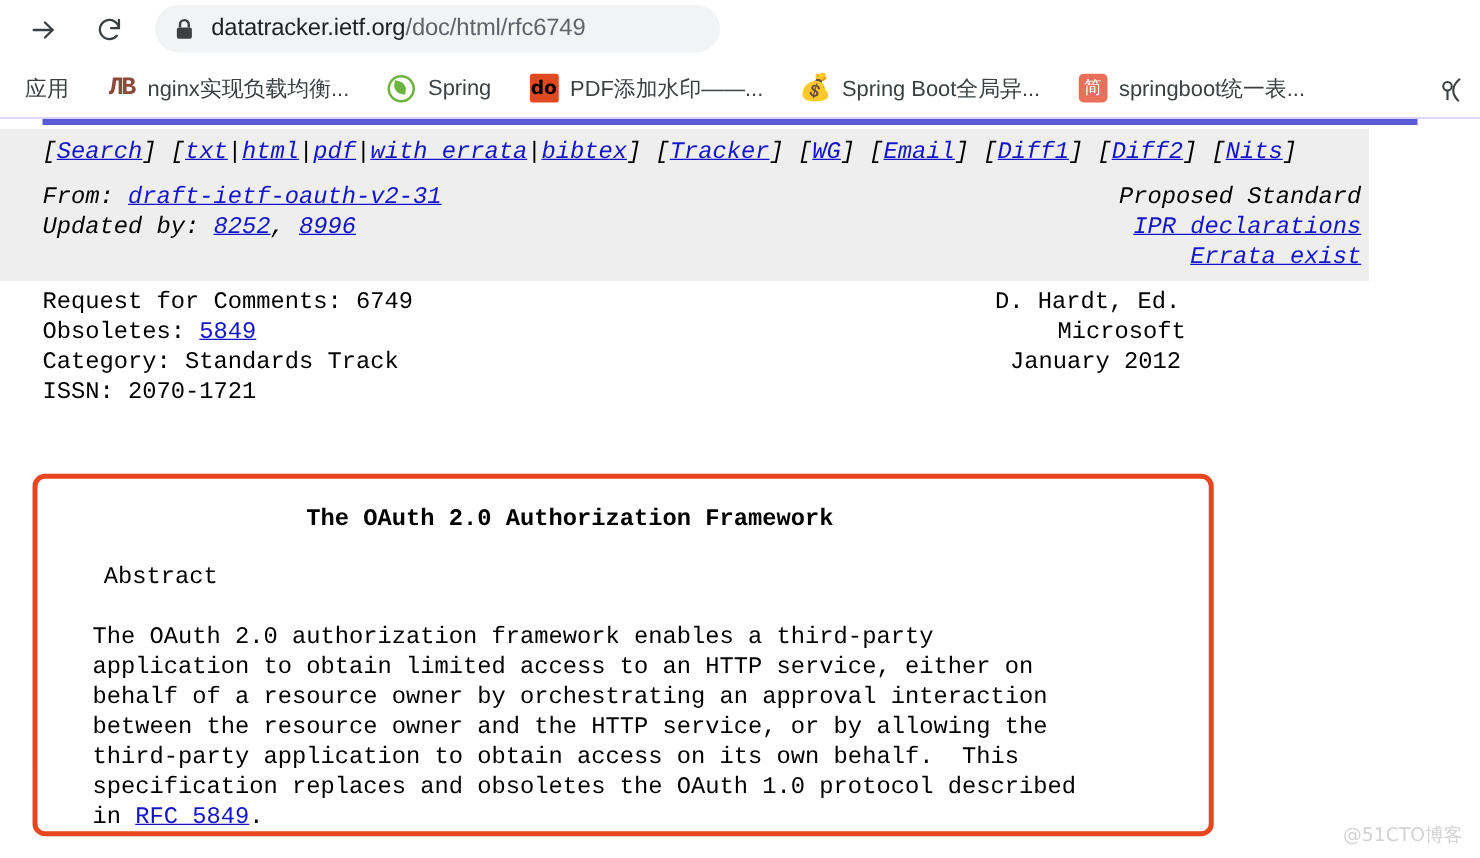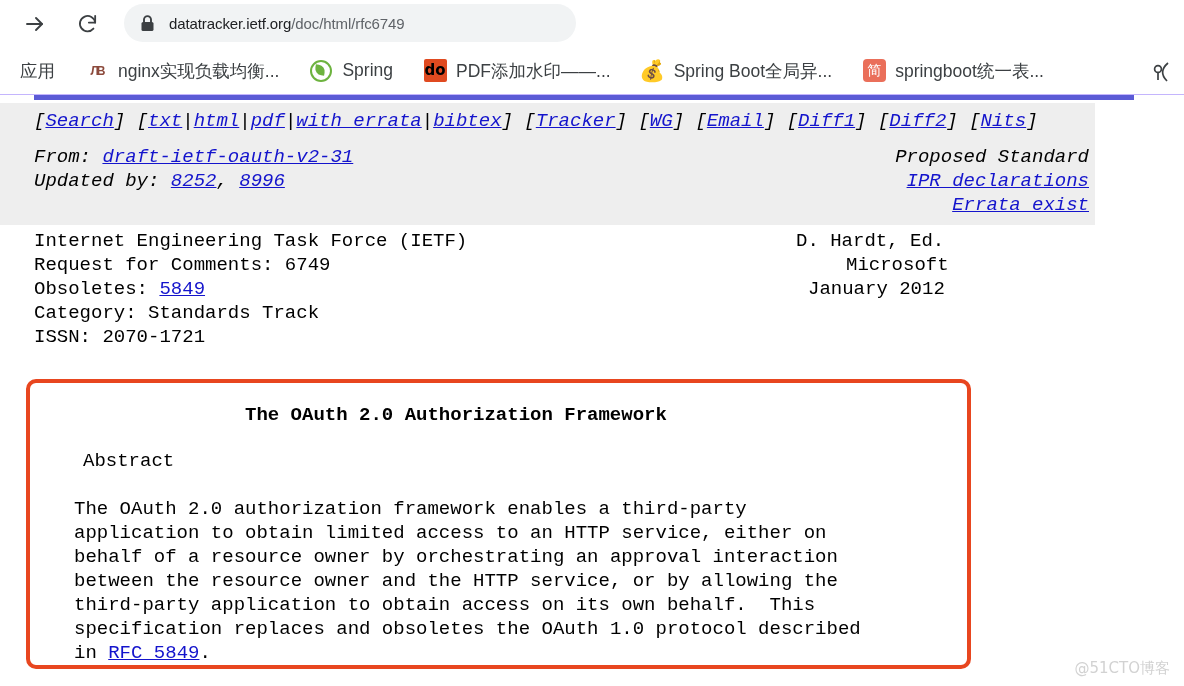--- a/index.html
+++ b/index.html
@@ -29,21 +29,21 @@
   .nav-btn svg { display:block; }
 
   .omnibox {
     position: absolute; left: 124px; top: 4px;
     height: 38px; width: 452px;
     background: #f1f3f4; border-radius: 19px;
     display: flex; align-items: center; padding: 0 16px;
   }
   .lock-icon { width: 15px; height: 17px; flex: 0 0 auto; margin-right: 14px; }
   .url-text {
-    font-size: 15px; color: #5f6368; letter-spacing: -0.1px;
+    font-size: 19px; color: #5f6368; letter-spacing: -0.1px;
     white-space: nowrap; overflow: hidden;
     font-family: "Liberation Sans", sans-serif;
   }
   .url-host { color: #202124; }
 
   
   .bookmarks {
     position: absolute; top: 47px; left: 0; width: 1184px; height: 48px;
     display: flex; align-items: center; padding-left: 18px;
     border-bottom: 1px solid #c4b5fd;
@@ -56,22 +56,22 @@
   }
   .bm-label {
     font-size: 17.5px; color: #3c4043; white-space: nowrap;
     max-width: 168px; overflow: hidden; text-overflow: ellipsis;
     font-family: "Liberation Sans", sans-serif;
   }
   .bm-ico { width: 24px; height: 24px; margin-right: 9px; flex: 0 0 auto;
             display: flex; align-items:center; justify-content:center; }
 
   
-  .ico-jb { font-weight: bold; font-size: 12px; color: #8c4a3c;
-            font-family: Liberation Sans, sans-serif; line-height: 1; letter-spacing:-2px;}
+  .ico-jb { font-weight: bold; font-size: 20px; color: #8c4a3c;
+            font-family: Liberation Mono, monospace; line-height: 1; letter-spacing:-2px;}
   .ico-spring { width: 22px; height: 22px; border-radius: 50%;
                 border: 2.5px solid #6db33f; position: relative; }
   .ico-spring::after {
     content:""; position:absolute; left:3px; top:3px; width:10px; height:10px;
     background:#6db33f; border-radius: 0 70% 0 70%; transform: rotate(10deg);
   }
   .ico-do { width: 23px; height: 23px; background: #e04a20; border-radius: 2px;
             color: #000000; font-size: 15px; font-weight: bold; line-height: 23px;
             text-align: center; font-family: "DejaVu Sans", sans-serif; }
   .ico-bag { font-size: 21px; line-height: 1; color: #111; }
@@ -214,21 +214,21 @@
     <div class="meta-block">
       <div class="meta-line mono">[<a class="lnk" href="#">Search</a>] [<a class="lnk" href="#">txt</a>|<a class="lnk" href="#">html</a>|<a class="lnk" href="#">pdf</a>|<a class="lnk" href="#">with errata</a>|<a class="lnk" href="#">bibtex</a>] [<a class="lnk" href="#">Tracker</a>] [<a class="lnk" href="#">WG</a>] [<a class="lnk" href="#">Email</a>] [<a class="lnk" href="#">Diff1</a>] [<a class="lnk" href="#">Diff2</a>] [<a class="lnk" href="#">Nits</a>]</div>
 
       <div class="meta-line mono" style="margin-top:12px;"><span>From: </span><a class="lnk" href="#">draft-ietf-oauth-v2-31</a><span class="meta-right">Proposed Standard</span></div>
 
       <div class="meta-line mono"><span>Updated by: </span><a class="lnk" href="#">8252</a>, <a class="lnk" href="#">8996</a><span class="meta-right"><a class="lnk" href="#">IPR declarations</a></span></div>
 
       <div class="meta-line mono"><span class="meta-right"><a class="lnk" href="#">Errata exist</a></span>&nbsp;</div>
     </div>
 
-    <div class="doc-head mono"><div>Internet Engineering Task Force (IETF)</div><div>Request for Comments: 6749</div><div><span>Obsoletes: </span><a class="lnk" href="#">5849</a></div><div>Category: Standards Track</div><div>ISSN: 2070-1721</div></div>
+    <div class="doc-head mono"><div>Request for Comments: 6749</div><div><span>Obsoletes: </span><a class="lnk" href="#">5849</a></div><div>Category: Standards Track</div><div>ISSN: 2070-1721</div></div>
 
     <div class="doc-head-right mono"><div style="padding-left:36px;">D. Hardt, Ed.</div><div style="padding-left:86px;">Microsoft</div><div style="padding-left:48px;">January 2012</div></div>
 
     <div class="hl-box">
       <div class="title-line mono">The OAuth 2.0 Authorization Framework</div>
       <div class="abstract-label mono">Abstract</div>
       <div class="abstract-body mono"><div>The OAuth 2.0 authorization framework enables a third-party</div><div>application to obtain limited access to an HTTP service, either on</div><div>behalf of a resource owner by orchestrating an approval interaction</div><div>between the resource owner and the HTTP service, or by allowing the</div><div>third-party application to obtain access on its own behalf.  This</div><div>specification replaces and obsoletes the OAuth 1.0 protocol described</div><div><span>in </span><a class="lnk" href="#">RFC 5849</a><span>.</span></div></div>
     </div>
 
     <div class="watermark">@51CTO博客</div>

